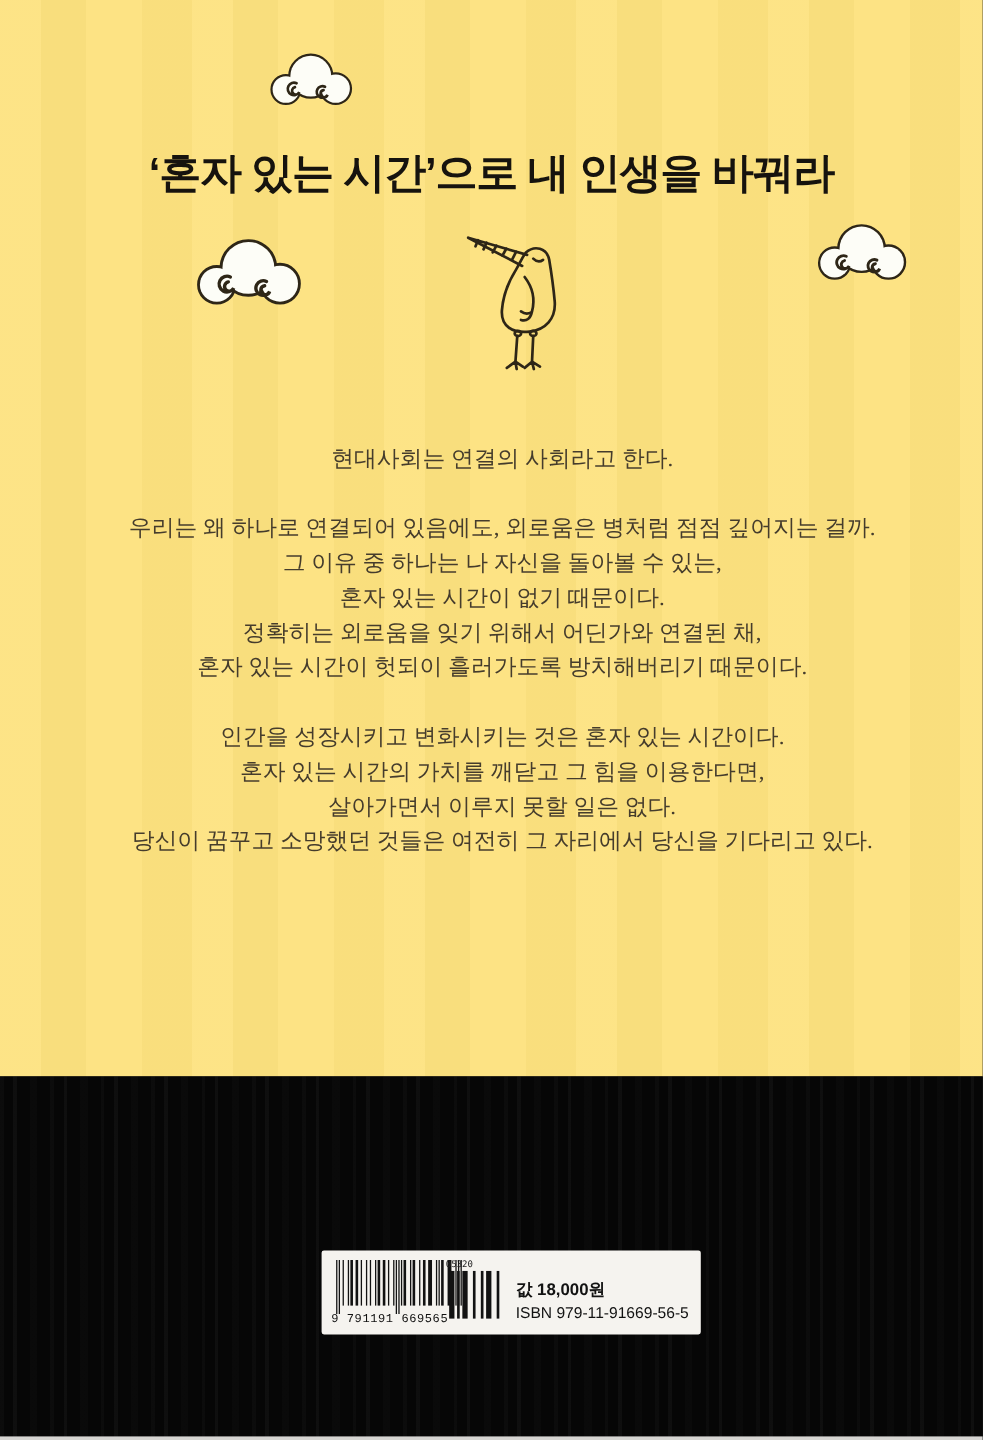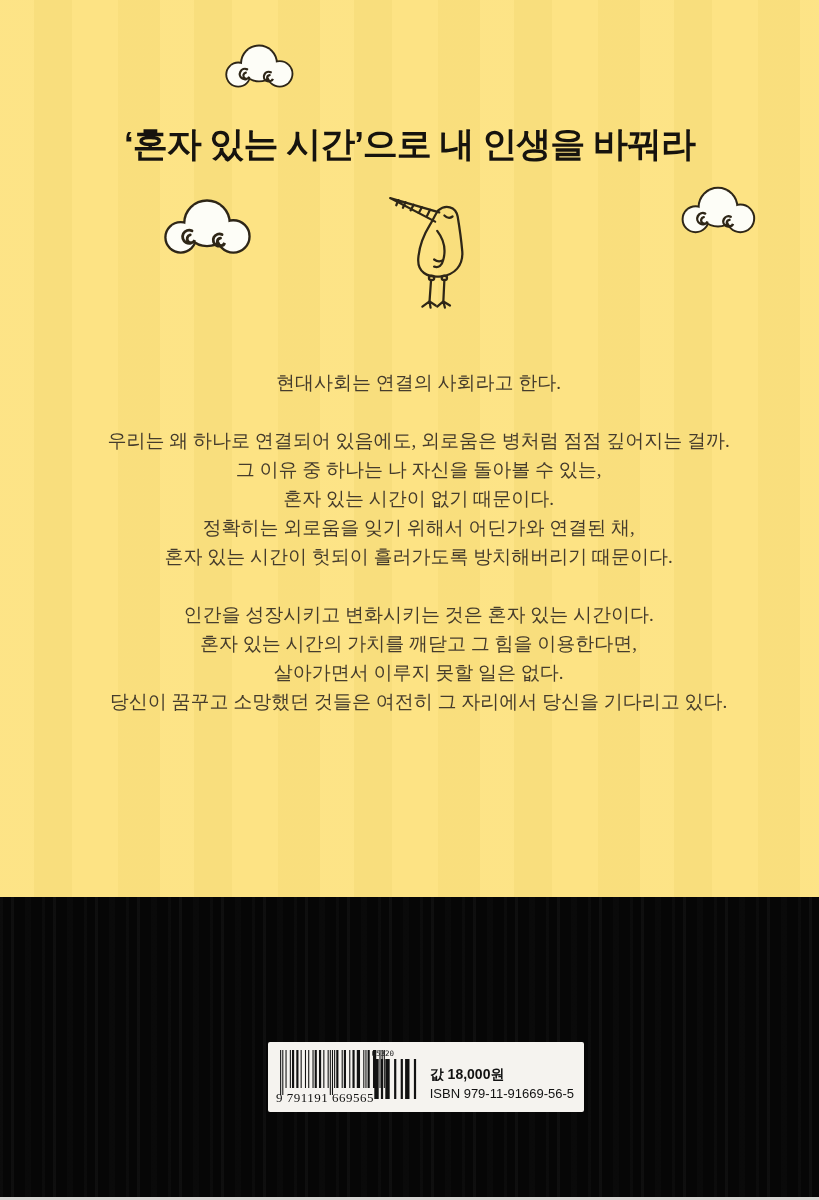--- a/index.html
+++ b/index.html
@@ -64,21 +64,21 @@
     position:absolute;left:268px;top:145px;width:316px;height:70px;
     background:var(--label-white,#f5f3ef);
     border-radius:2px;
     display:flex;align-items:flex-start;
     padding:7px 10px 6px 12px;box-sizing:border-box;gap:9px;
   }
   .main-barcode{position:relative;width:106px;height:57px;}
   .main-barcode svg{position:absolute;left:0;top:1px;}
   .ean-digits{
     position:absolute;left:-4px;right:-4px;bottom:0;
-    font-family:Liberation Serif, serif;font-size:13px;
+    font-family:Liberation Mono, monospace;font-size:10px;
     letter-spacing:.5px;text-align:center;color:#111;
     white-space:nowrap;
   }
   .addon-barcode{position:relative;width:58px;height:57px;}
   .addon-code{
     position:absolute;left:0;right:0;top:0;
     font-family:"DejaVu Sans Mono",monospace;font-size:7.5px;color:#222;
   }
   .addon-barcode svg{position:absolute;left:2px;top:10px;}
   .pricing{

